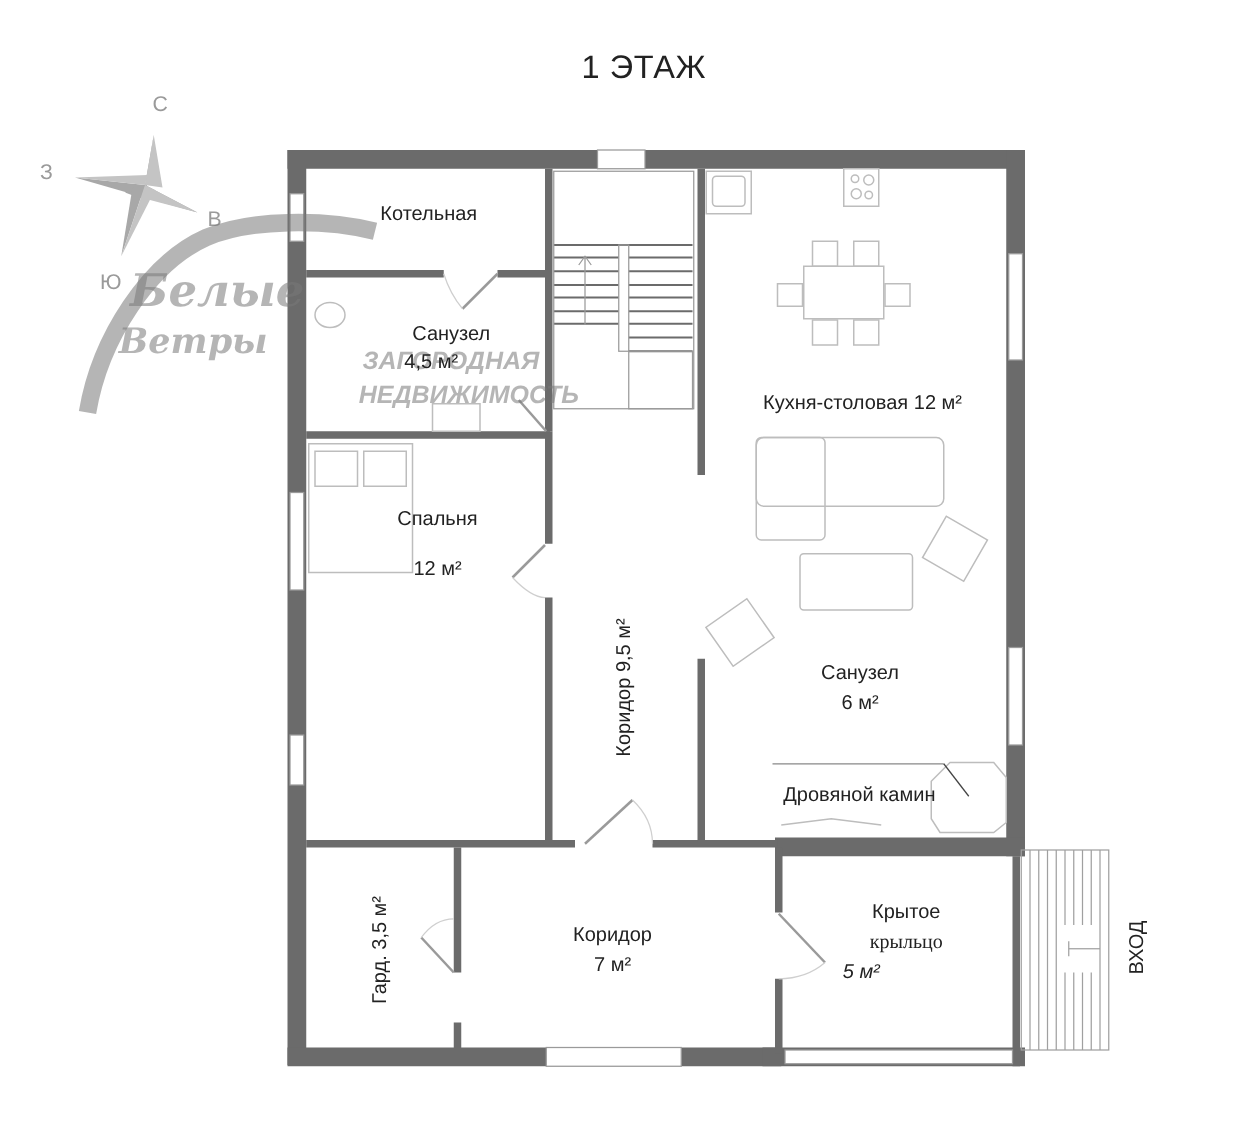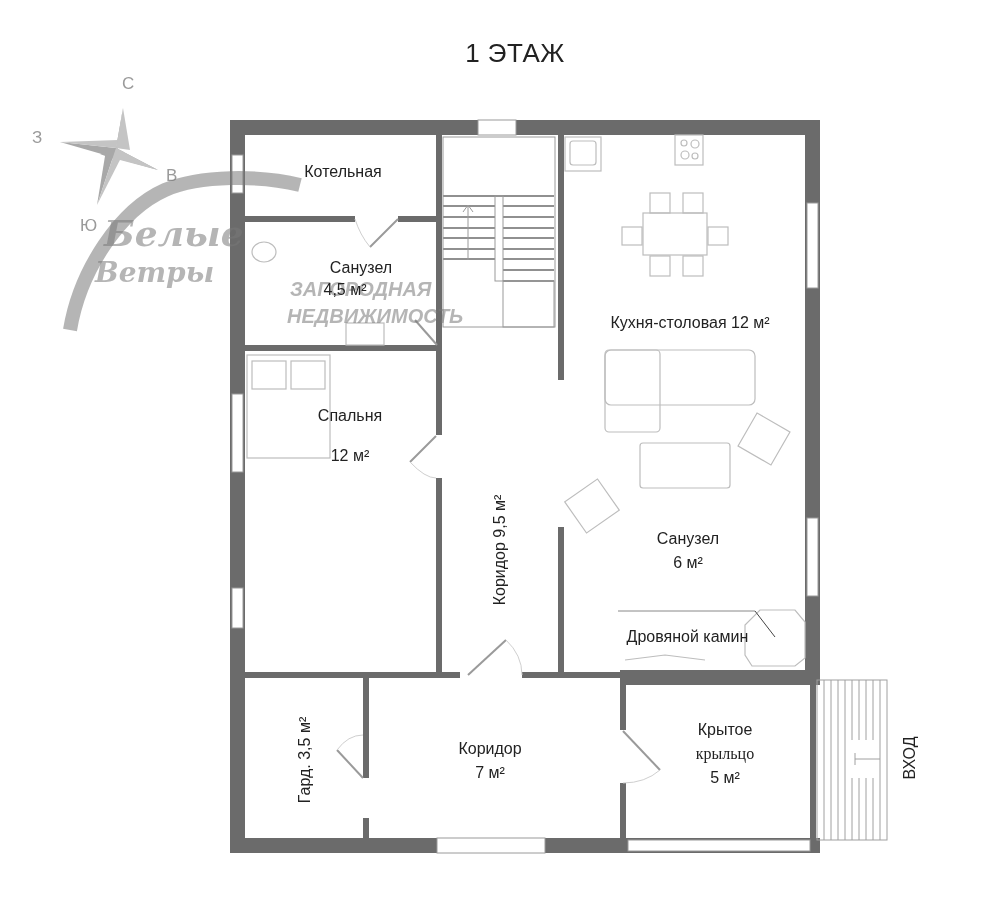--- a/index.html
+++ b/index.html
@@ -199,15 +199,15 @@
 
 <div class="lbl" style="left:615px;top:589px;width:145px;margin-top:36px;">Дровяной камин</div>
 
 <div class="lbl vert" style="left:250px;top:748px;width:110px;">Гард. 3,5 м²</div>
 
 <div class="lbl" style="left:440px;top:737px;width:100px;">Коридор</div>
 <div class="lbl" style="left:440px;top:761px;width:100px;">7 м²</div>
 
 <div class="lbl" style="left:680px;top:718px;width:90px;">Крытое</div>
 <div class="lbl" style="left:680px;top:742px;width:90px;font-family:Liberation Serif, serif;">крыльцо</div>
-<div class="lbl" style="left:680px;top:766px;width:90px;">5 м²</div>
+<div class="lbl" style="left:644px;top:766px;width:90px;font-style:italic;">5 м²</div>
 
 <div class="lbl vert" style="left:880px;top:746px;width:60px;">ВХОД</div>
 
 </body></html>

